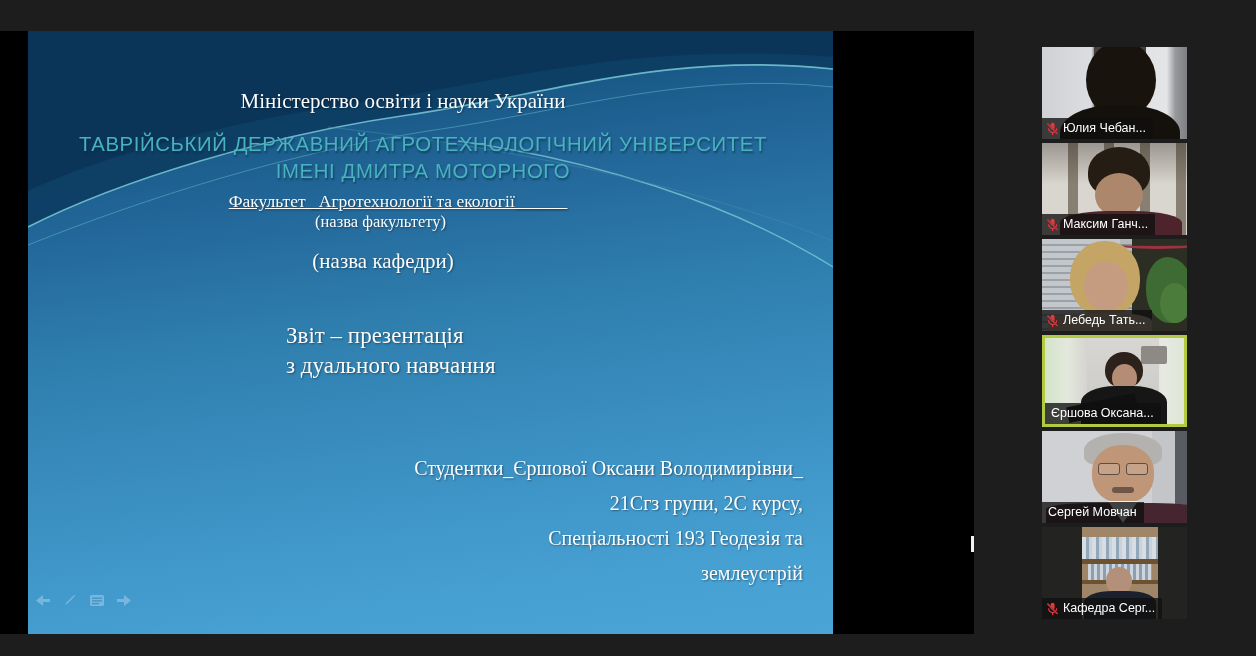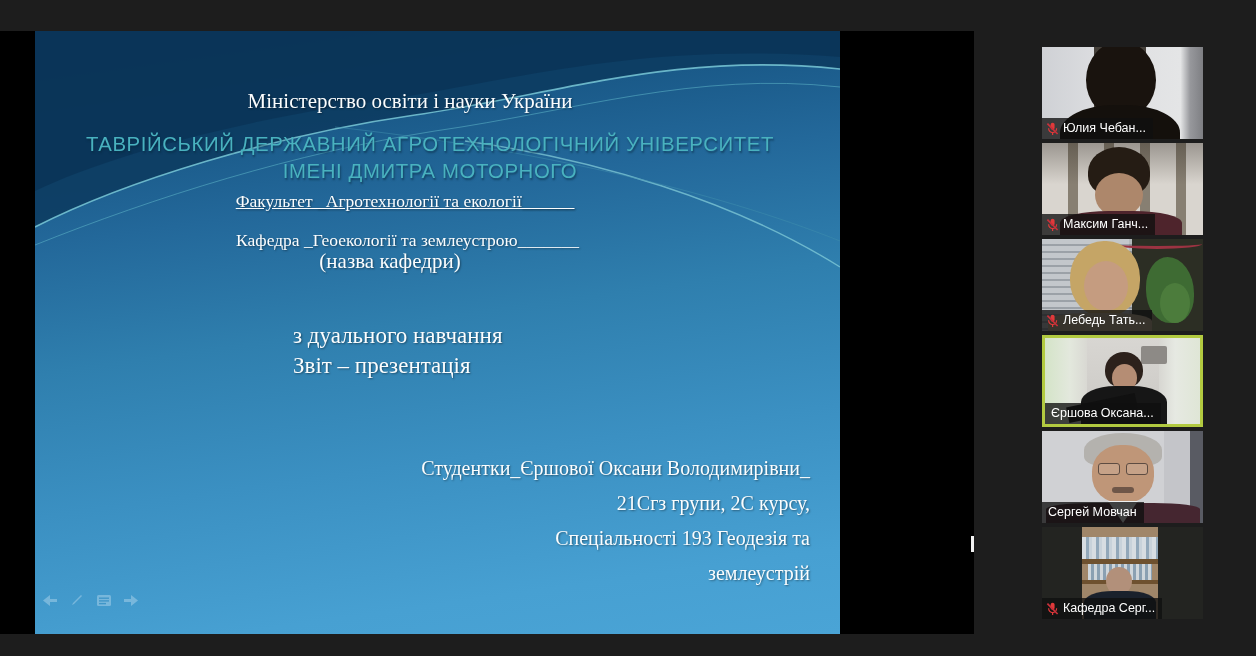--- a/index.html
+++ b/index.html
@@ -1,21 +1,21 @@
 <!DOCTYPE html>
 <html><head>
 <meta charset="utf-8">
 <style>
   html,body{margin:0;padding:0;background:#141414;}
   *{box-sizing:border-box;}
   .stage{position:relative;width:1256px;height:656px;background:#1d1d1d;overflow:hidden;
          font-family:"Liberation Sans",sans-serif;}
   
   .share-area{position:absolute;left:0;top:31px;width:974px;height:603px;background:#000;}
-  .slide{position:absolute;left:35px;top:0;width:805px;height:603px;overflow:hidden;
+  .slide{position:absolute;left:28px;top:0;width:805px;height:603px;overflow:hidden;
          background:linear-gradient(172deg,#0e3c60 0%,#175583 14%,#23689a 30%,#2f7fae 48%,#3b90c2 68%,#47a0d2 88%,#4aa4d6 100%);}
   .slide svg.waves{position:absolute;left:0;top:0;}
   .sl-text{position:absolute;color:#fbfdfe;text-shadow:1px 1px 2px rgba(0,0,0,.4);}
   .serif{font-family:"Liberation Serif",serif;}
   .ministry{top:58px;left:0;width:750px;text-align:center;font-size:21px;}
   .univ{left:0;width:790px;text-align:center;font-size:21px;letter-spacing:.6px;
         color:#49b2bf;text-shadow:1px 2px 2px rgba(8,40,60,.55);transform:scaleX(.97);}
   .univ1{top:101px;}
   .univ2{top:128px;}
   .fac {top:160px;left:170px;width:400px;text-align:center;font-size:17.5px;text-decoration:underline;}
@@ -24,21 +24,21 @@
   .dcap{top:218px;left:170px;width:370px;text-align:center;font-size:21px;}
   .report{top:290px;left:258px;font-size:23px;line-height:30px;}
   .student{top:420px;right:30px;left:120px;text-align:right;font-size:20px;line-height:35px;}
   
   .ppt-tools{position:absolute;left:8px;bottom:28px;display:flex;gap:13px;opacity:.38;}
   .ppt-tools .tool{width:14px;height:12px;display:flex;align-items:center;justify-content:center;}
   .ppt-tools svg{display:block;}
   .cursor-mark{position:absolute;left:971px;top:505px;width:3px;height:16px;background:#f2f2f2;}
   
   .participants{position:absolute;left:1042px;top:47px;width:161px;}
-  .tile{position:relative;width:161px;height:92px;margin-bottom:4px;background:#14532d;overflow:hidden;}
+  .tile{position:relative;width:145px;height:92px;margin-bottom:4px;background:#14532d;overflow:hidden;}
   .tile.active{border:3px solid #b2ca40;box-shadow:inset 2px 0 0 #76bd3e;}
   .vid{position:absolute;inset:0;}
   .name-chip{position:absolute;left:0;bottom:0;max-width:100%;display:flex;align-items:center;gap:4px;
              background:rgba(16,16,16,.78);color:#fff;font-size:12.5px;line-height:15px;
              padding:3px 7px 3px 4px;white-space:nowrap;}
   .name-chip.nomic{padding-left:6px;margin-top:48px;}
   .mic{flex:0 0 auto;display:block;}
   
   .abs{position:absolute;}
   
@@ -101,25 +101,25 @@
         <path d="M0,196 C90,150 240,104 380,84 C520,64 640,20 805,38" stroke="#7fd0dc" stroke-width="1.6" fill="none" opacity="0.8"></path>
         <path d="M0,214 C120,166 260,122 400,100 C540,80 660,40 805,56" stroke="#5fb6c8" stroke-width="1" fill="none" opacity="0.55"></path>
         <path d="M430,110 C560,128 700,170 805,236" stroke="#8fd8e0" stroke-width="1.4" fill="none" opacity="0.65"></path>
         <path d="M300,96 C500,118 680,160 805,210" stroke="#3f8fae" stroke-width="1" fill="none" opacity="0.5"></path>
       </svg>
 
       <div class="sl-text serif ministry">Міністерство освіти і науки України</div>
       <div class="sl-text univ univ1">ТАВРІЙСЬКИЙ ДЕРЖАВНИЙ АГРОТЕХНОЛОГІЧНИЙ УНІВЕРСИТЕТ</div>
       <div class="sl-text univ univ2">ІМЕНІ ДМИТРА МОТОРНОГО</div>
       <div class="sl-text serif fac">Факультет _Агротехнології та екології______</div>
-      <div class="sl-text serif dep">Кафедра _Геоекології та землеустрою_______</div>
+      <div class="sl-text serif fcap">(назва факультету)</div>
       <div class="sl-text serif dcap">(назва кафедри)</div>
       <div class="sl-text serif report">
+        <div>Звіт – презентація</div>
         <div>з дуального навчання</div>
-        <div>Звіт – презентація</div>
       </div>
       <div class="sl-text serif student">
         <div>Студентки_Єршової Оксани Володимирівни_</div>
         <div>21Сгз групи,  2С курсу,</div>
         <div>Спеціальності  193 Геодезія та</div>
         <div>землеустрій</div>
       </div>
 
       <div class="ppt-tools">
         <span class="tool">

